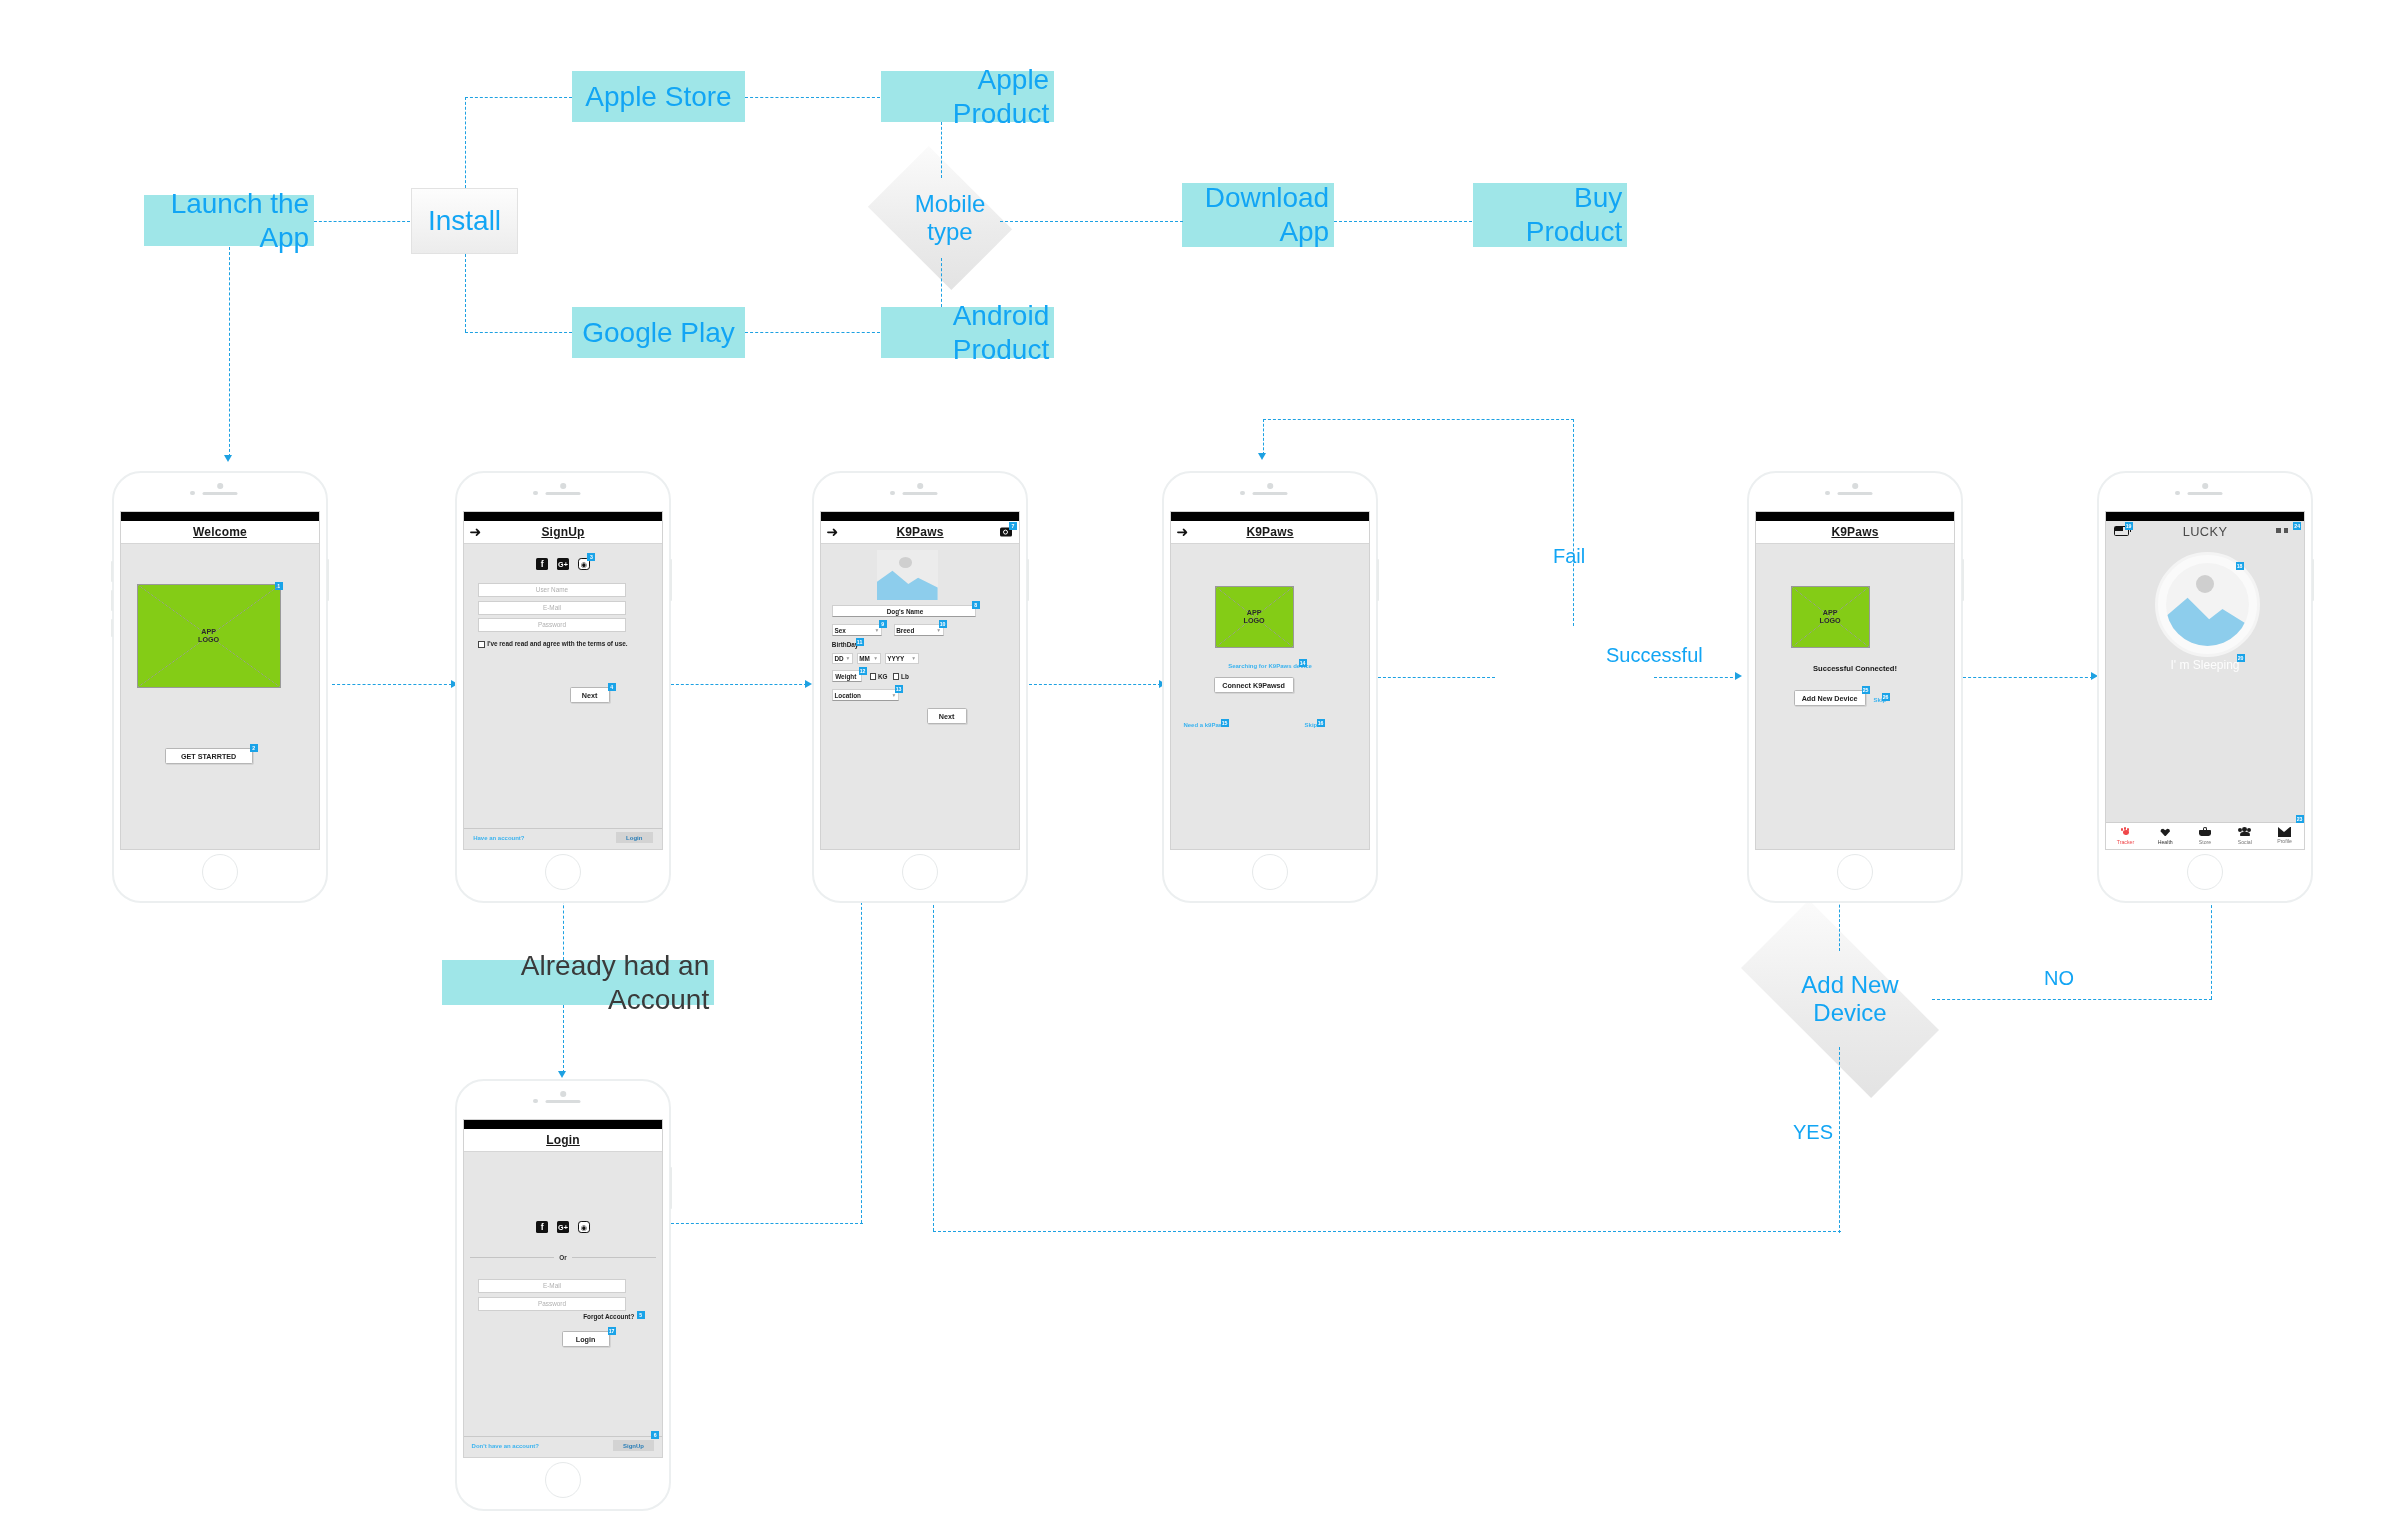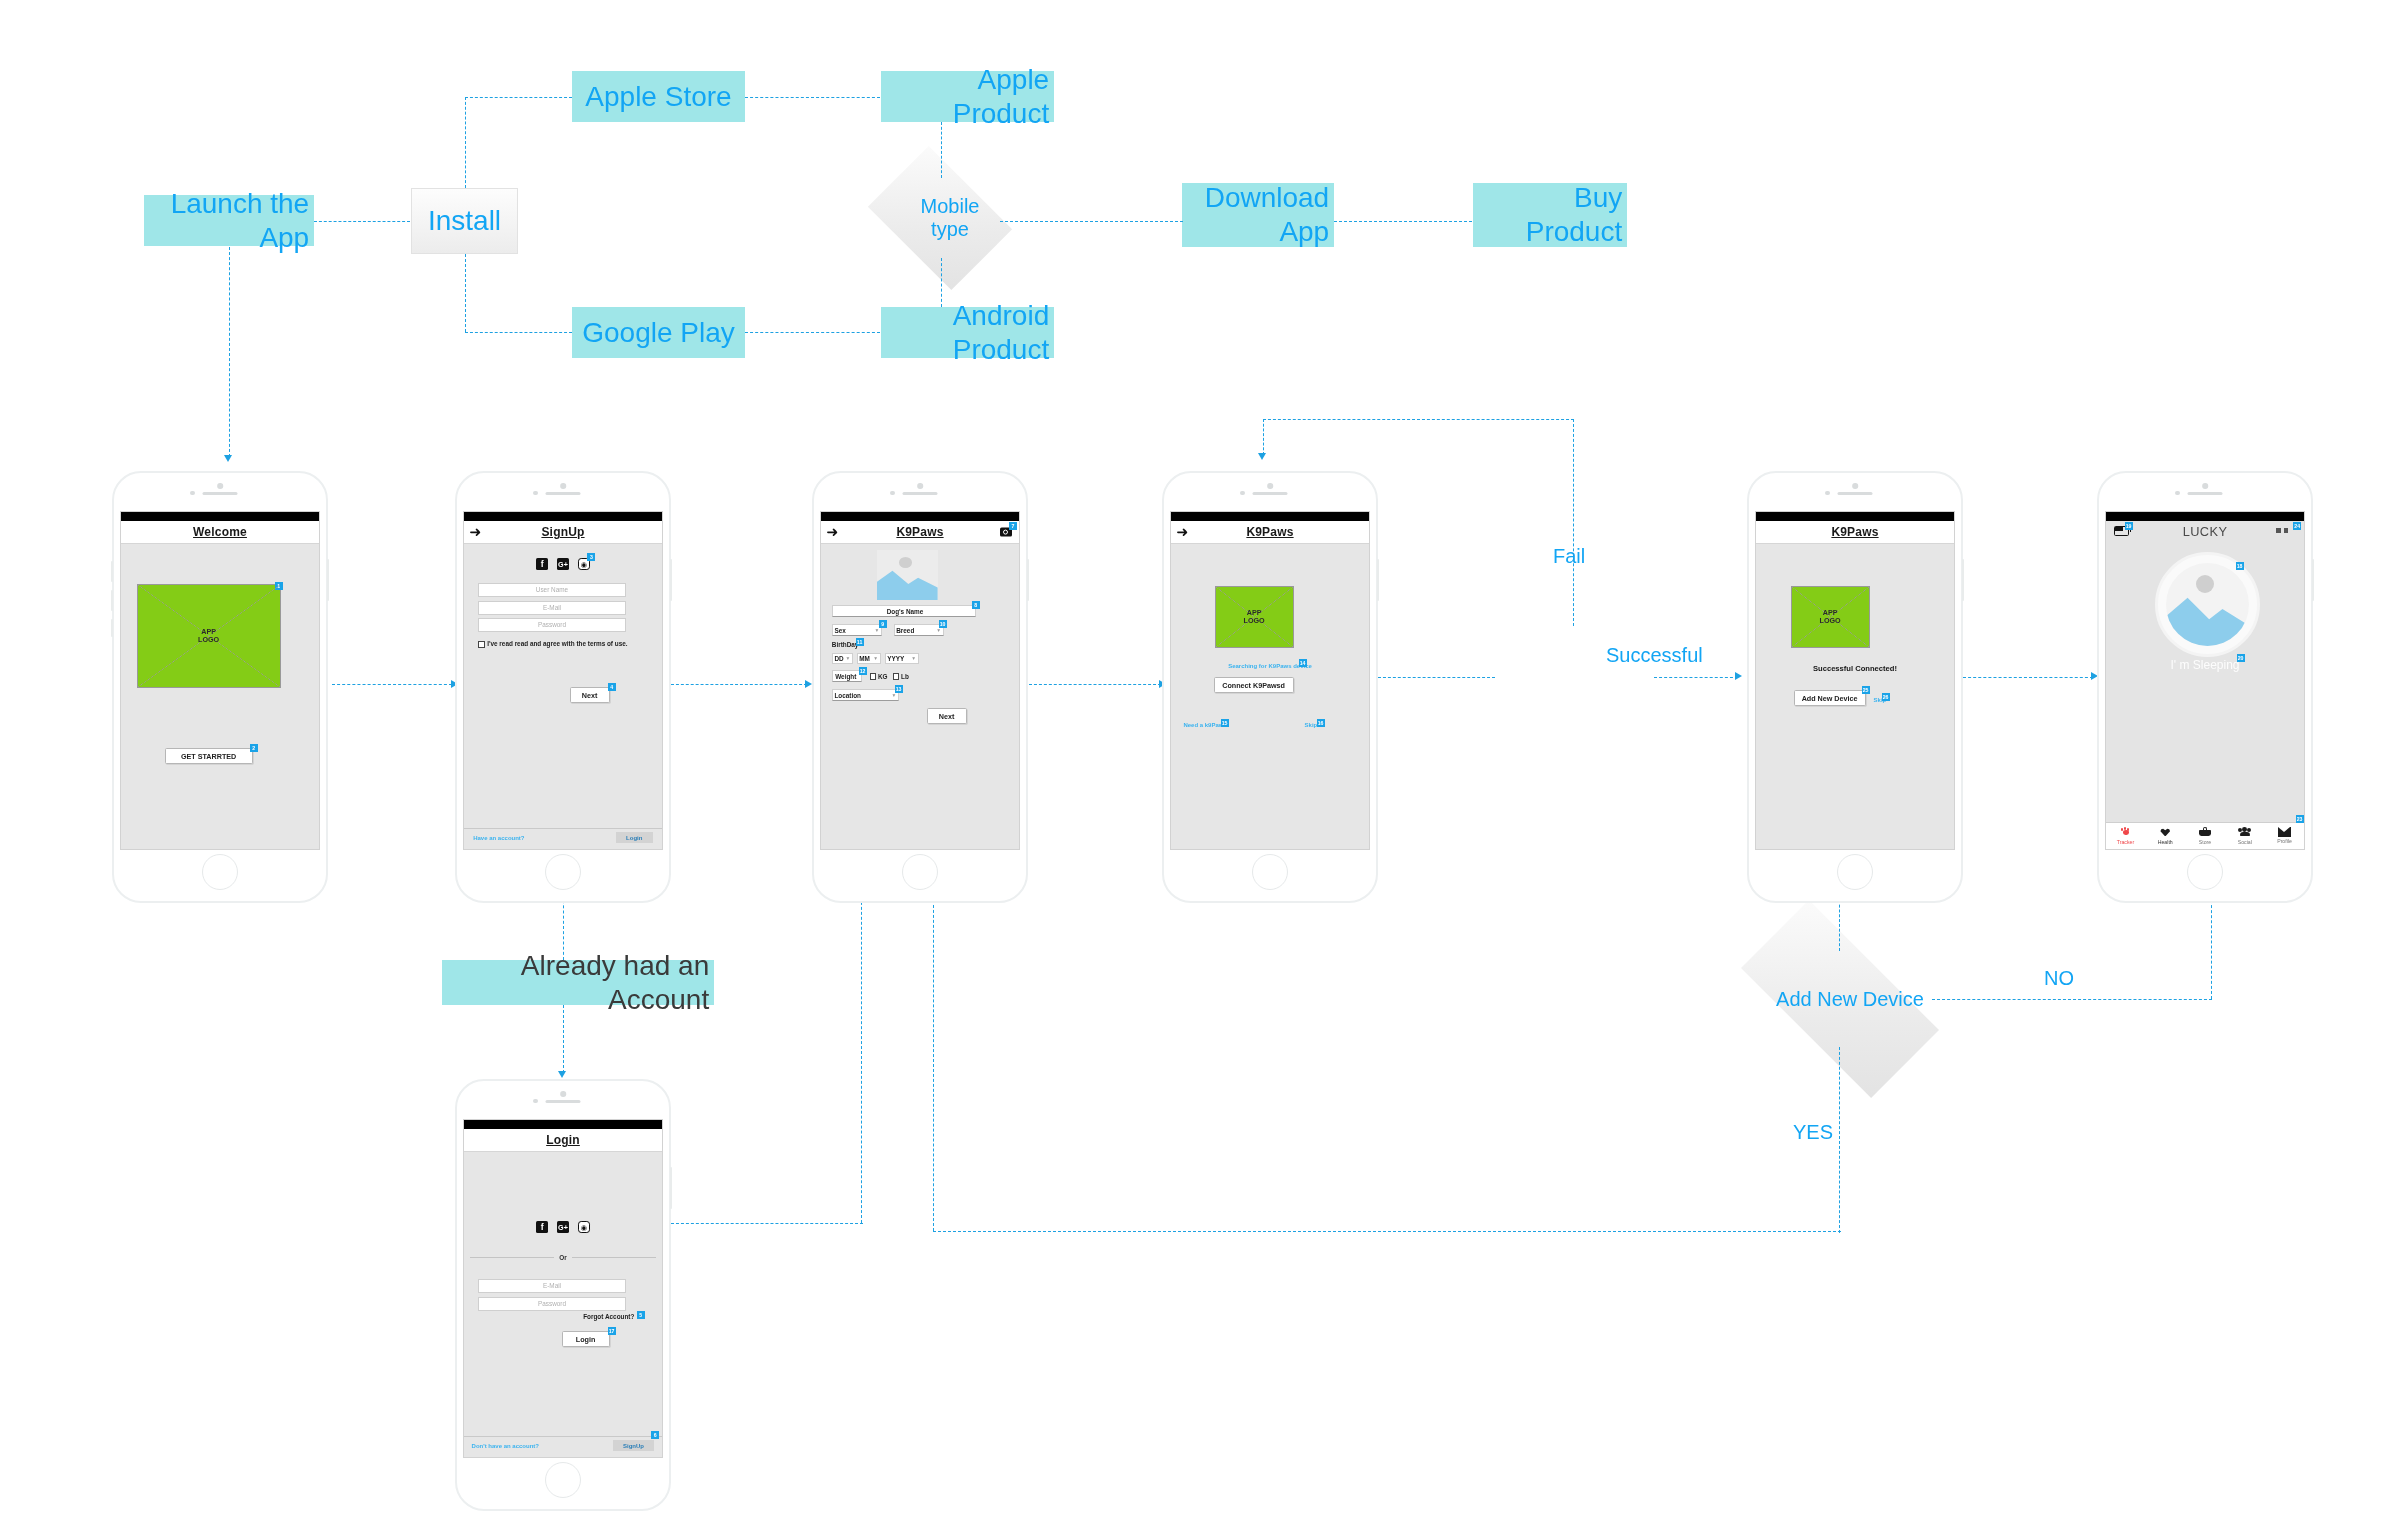--- a/index.html
+++ b/index.html
@@ -12,21 +12,21 @@
          box-sizing:border-box;padding:3.2px 4.8px;line-height:1.2;}
   .fnode.dark{color:#3a3a3a;}
   .fnode.grey{background:linear-gradient(180deg,#fdfdfd 0%,#ececec 100%);
               border:0.8px solid #e2e2e2;color:#12a5f4;}
 
   .diamond{position:absolute;}
   .diamond .dshape{position:absolute;inset:0;
       background:linear-gradient(135deg,#fbfbfb 0%,#ebebeb 60%,#e3e3e3 100%);
       transform:rotate(45deg);}
   .diamond .dlabel{position:absolute;inset:0;display:flex;align-items:center;
-      justify-content:center;color:#12a5f4;font-size:20px;text-align:center;line-height:1.15;margin-left:20px;}
+      justify-content:center;color:#12a5f4;font-size:24px;text-align:center;line-height:1.15;margin-left:20px;}
 
   .elabel{position:absolute;color:#12a5f4;font-size:20px;white-space:nowrap;}
 
   
   .hline{position:absolute;height:0;border-top:1.6px dashed #1da1e2;}
   .vline{position:absolute;width:0;border-left:1.6px dashed #1da1e2;}
   .arrow{position:absolute;width:0;height:0;}
   .arrow.down{border-left:4.8px solid transparent;border-right:4.8px solid transparent;border-top:7.2px solid #1da1e2;}
   .arrow.up{border-left:4.8px solid transparent;border-right:4.8px solid transparent;border-bottom:7.2px solid #1da1e2;}
   .arrow.right{border-top:4.8px solid transparent;border-bottom:4.8px solid transparent;border-left:7.2px solid #1da1e2;}

